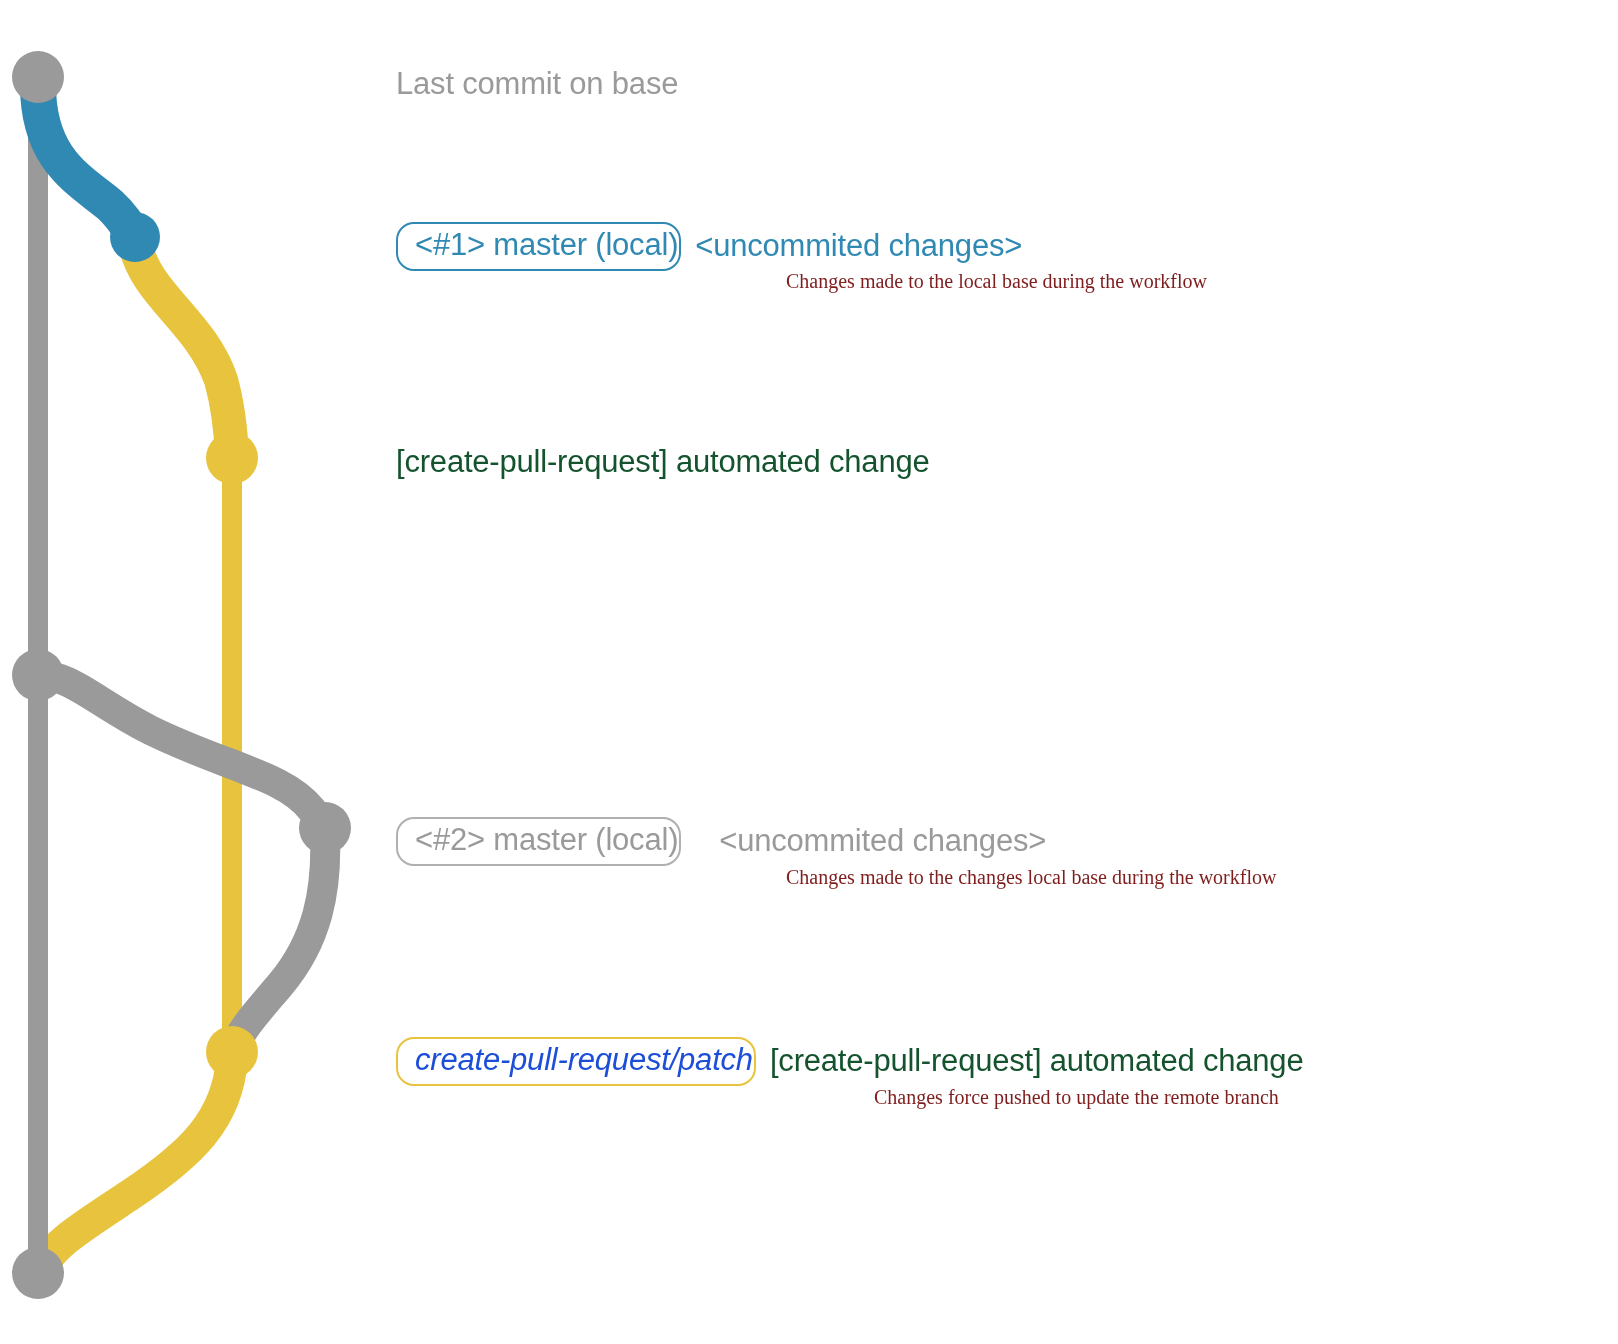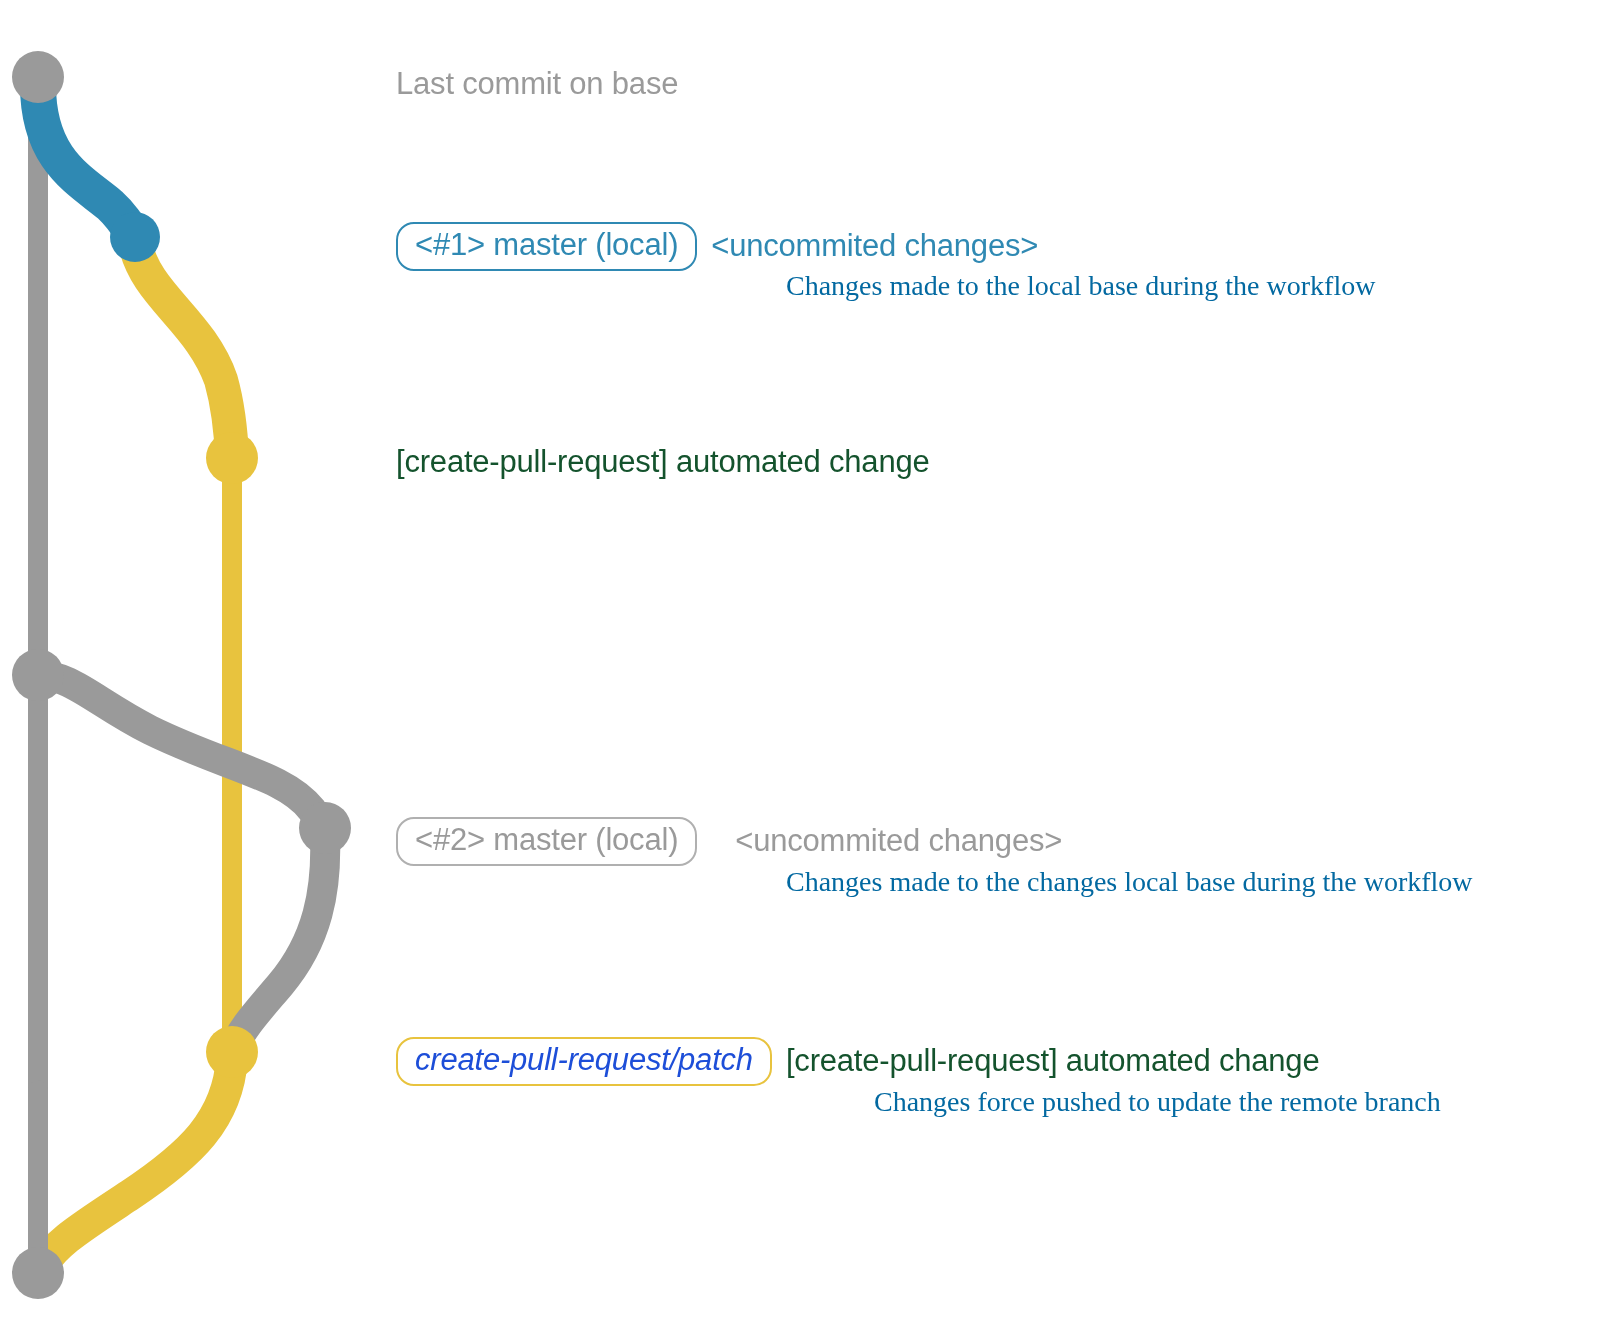--- a/index.html
+++ b/index.html
@@ -24,37 +24,37 @@
     letter-spacing:-0.2px;
   }
   .gray-text{color:#9a9a9a;}
   .blue-text{color:#2f89b3;}
   .yellow-text{color:#14532d;}
 
   .badge{
     display:inline-block;
     border:2px solid currentColor;
     border-radius:18px;
-    padding:5px 17px 7px 17px;
+    padding:5px 1px 7px 17px;
     font-size:31px;
     line-height:1.05;
     letter-spacing:-0.2px;
     background:#fff;
   }
   .badge.blue{color:#2f89b3;border-color:#2f89b3;}
   .badge.gray{color:#9a9a9a;border-color:#b0b0b0;}
   .badge.yellow{color:#1d4ed8;border-color:#e8c33e;font-style:italic;}
 
   .badge-gap{width:14px;height:1px;}
 
   .desc{
     position:absolute;
     font-family:"Liberation Serif",serif;
-    font-size:28px;
-    color:#0369a1;
+    font-size:20px;
+    color:#7f1d1d;
     white-space:nowrap;
   }
 </style>
 </head>
 <body>
 
 <div id="stage">
 
   <svg id="graph" viewBox="0 0 400 1344" width="400" height="1344">
 

